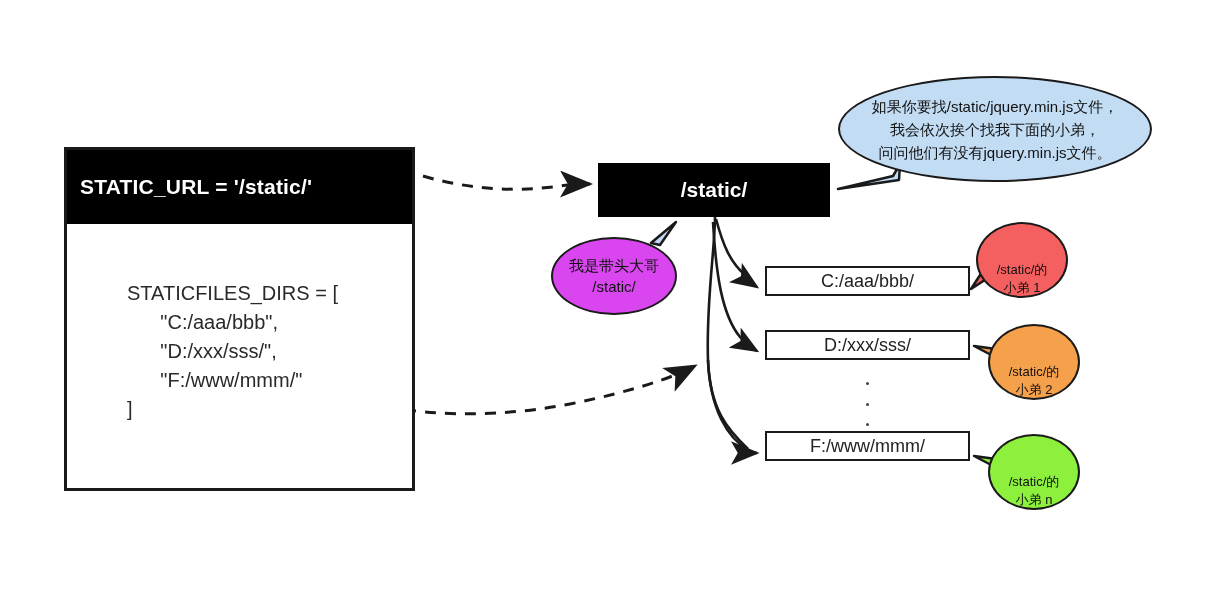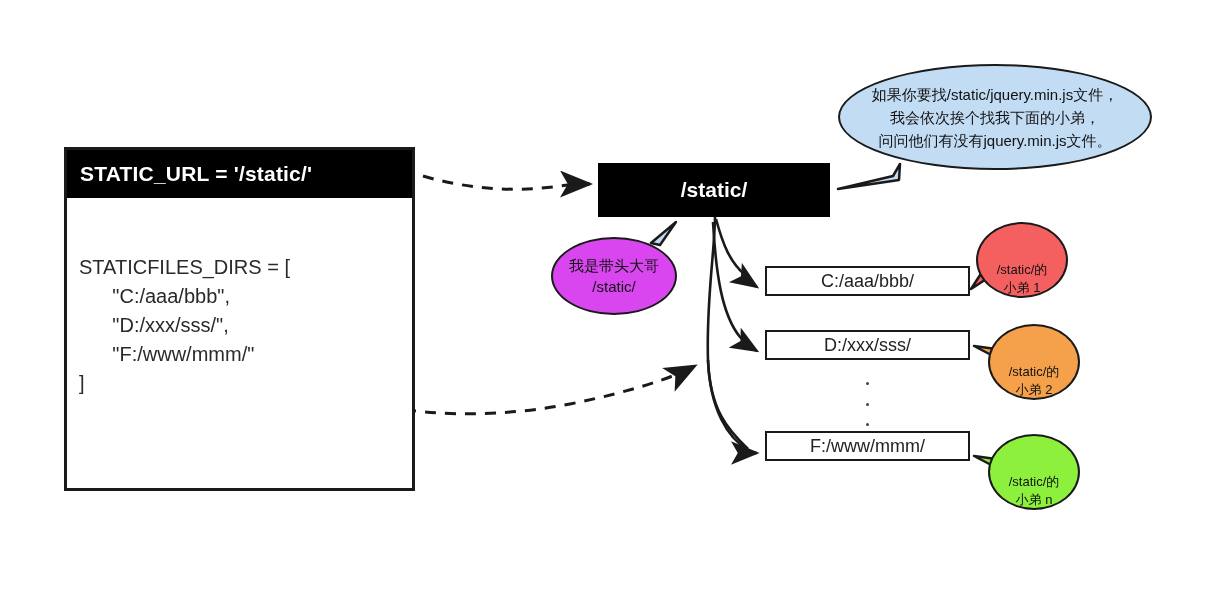--- a/index.html
+++ b/index.html
@@ -31,37 +31,38 @@
     position: absolute;
     left: 64px;
     top: 147px;
     width: 351px;
     height: 344px;
     border: 3px solid #1a1a1a;
     box-sizing: border-box;
     background: #ffffff;
   }
   .panel-header {
-    height: 48px;
+    height: 74px;
     background: #000000;
     display: flex;
     align-items: center;
     padding-left: 13px;
     box-sizing: border-box;
   }
   .panel-header-text {
     color: #ffffff;
     font-size: 21px;
     font-weight: bold;
     letter-spacing: 0.2px;
     white-space: pre;
   }
   .panel-body {
     padding: 55px 0 0 12px;
     box-sizing: border-box;
+    margin-left: 48px;
   }
   .code {
     color: #2a2a2a;
     font-size: 20px;
     line-height: 29px;
     white-space: pre;
     font-family: "Liberation Sans", "DejaVu Sans", sans-serif;
   }
 
   
@@ -134,21 +135,21 @@
     justify-content: center;
     text-align: center;
   }
   .bubble-text {
     white-space: pre-line;
     color: #111111;
   }
 
   .bubble-main {
     left: 838px;
-    top: 64px;
+    top: 76px;
     width: 314px;
     height: 106px;
     border-radius: 50%;
     background: #c2dcf4;
   }
   .bubble-main .bubble-text {
     font-size: 15px;
     line-height: 23px;
   }
 

